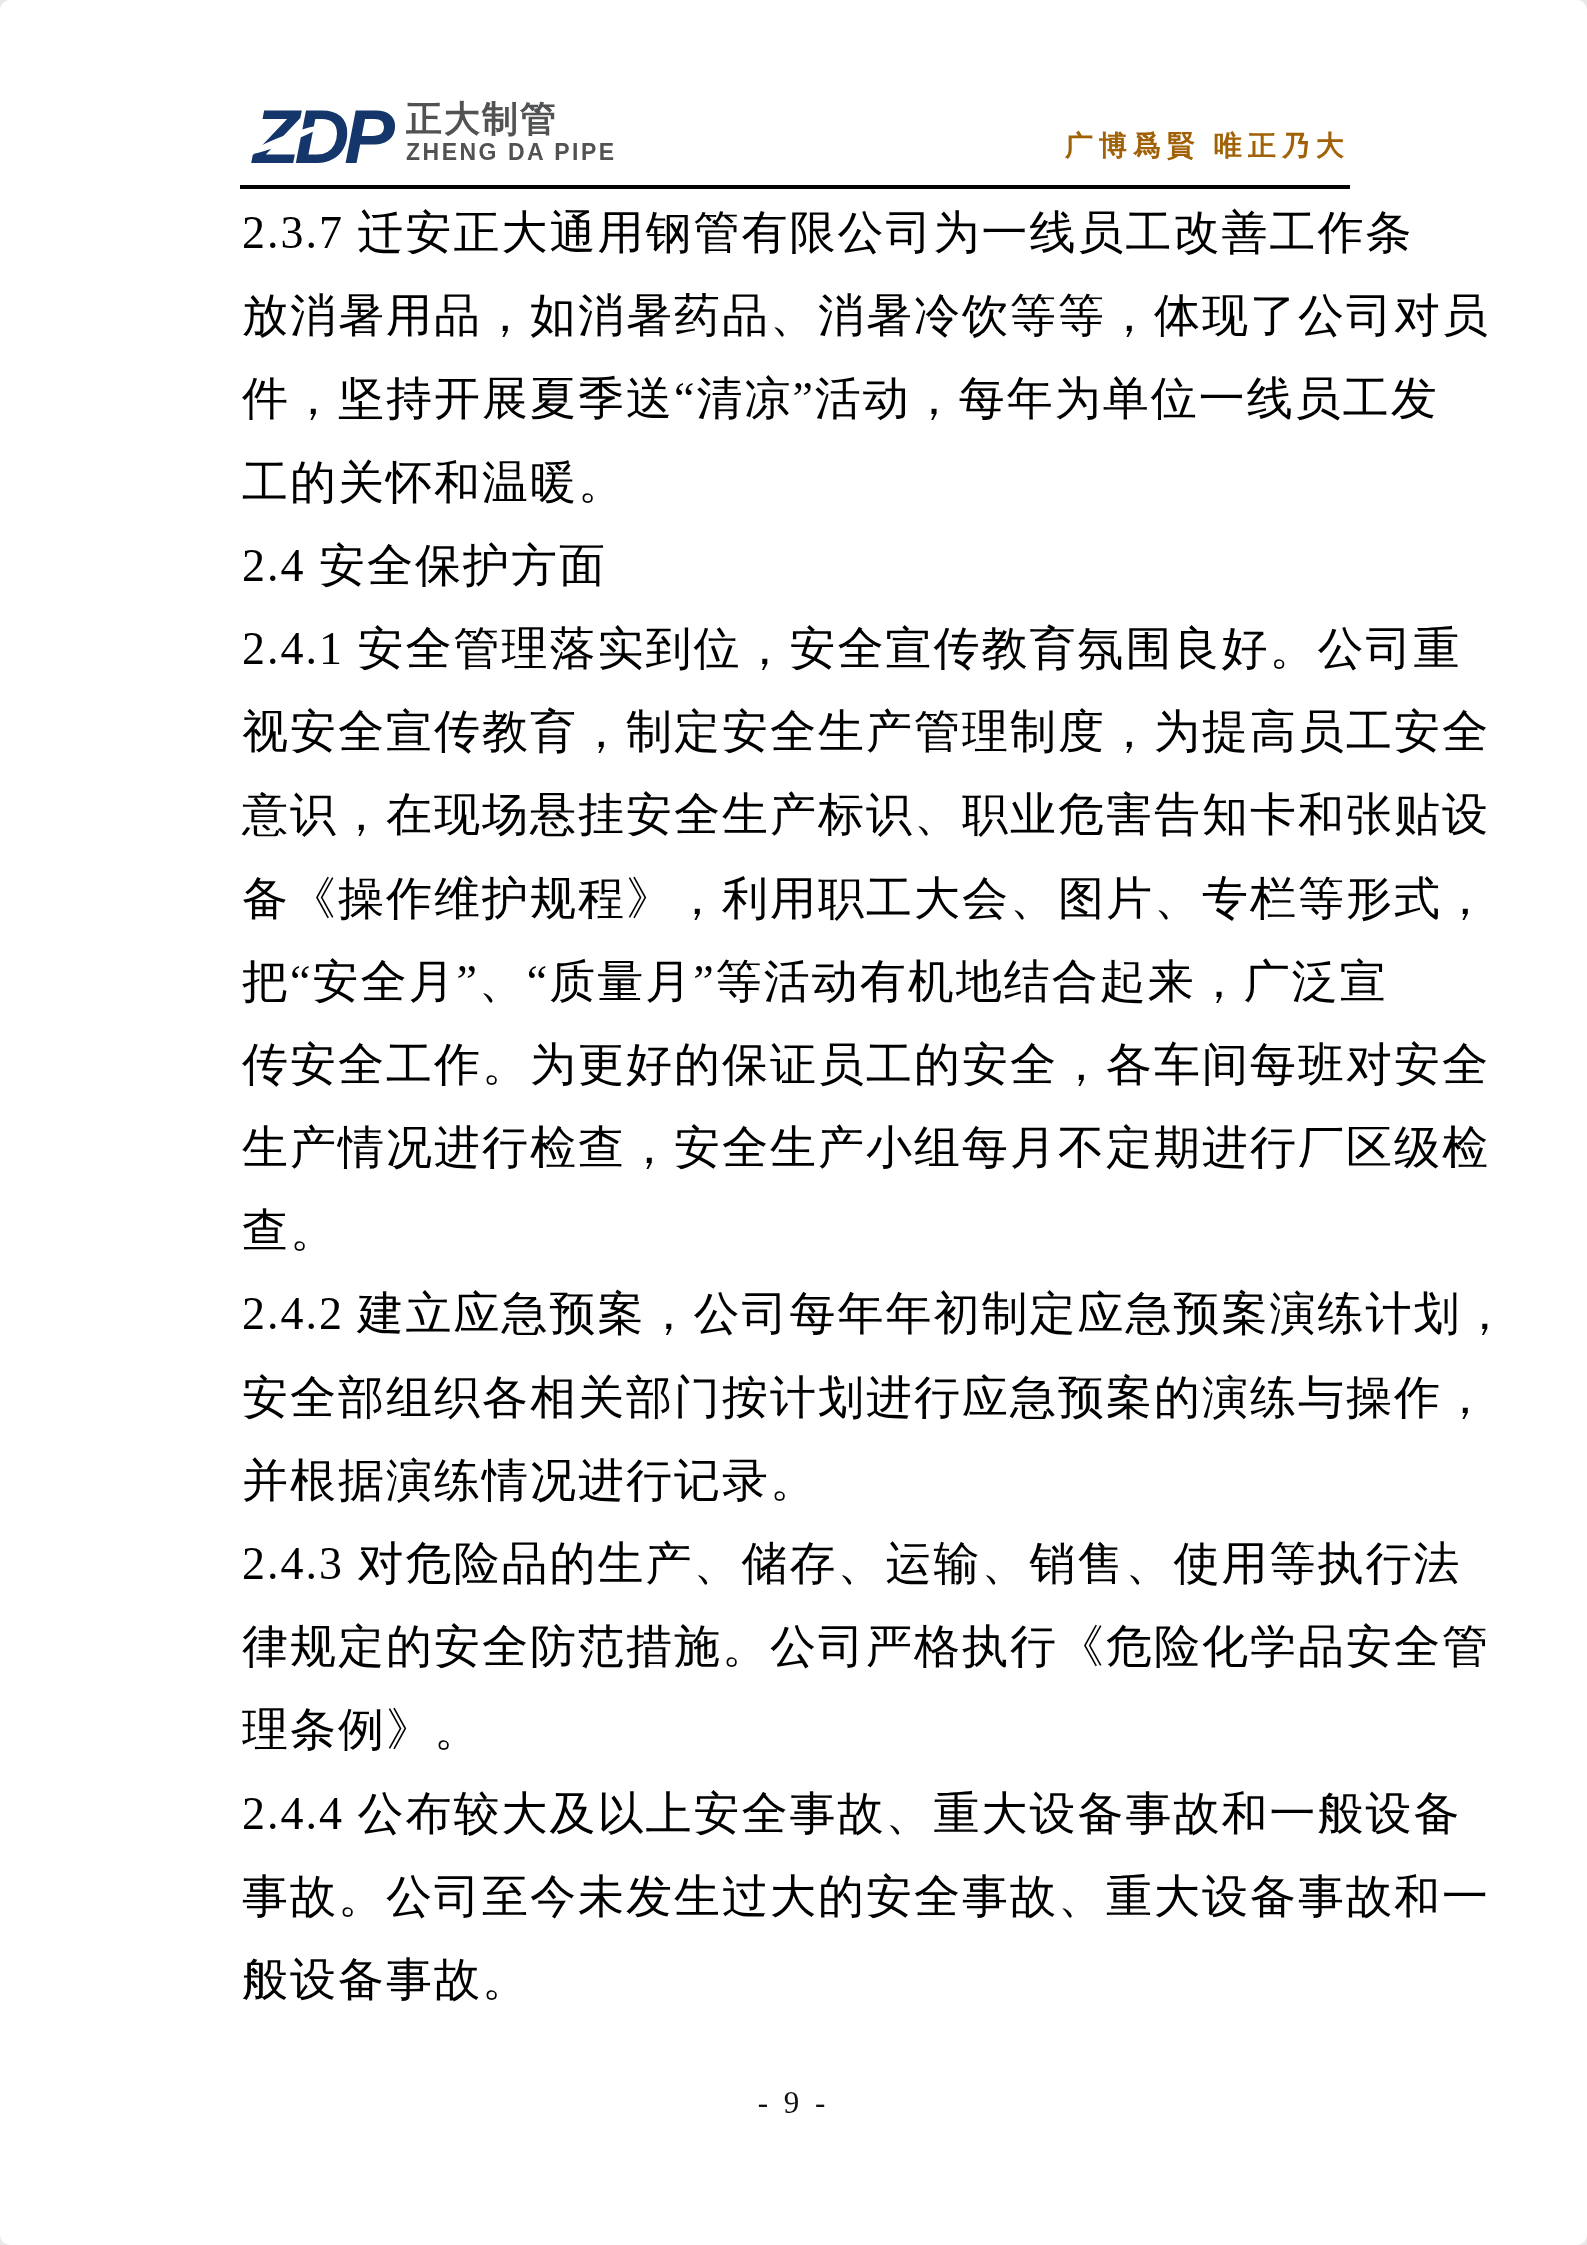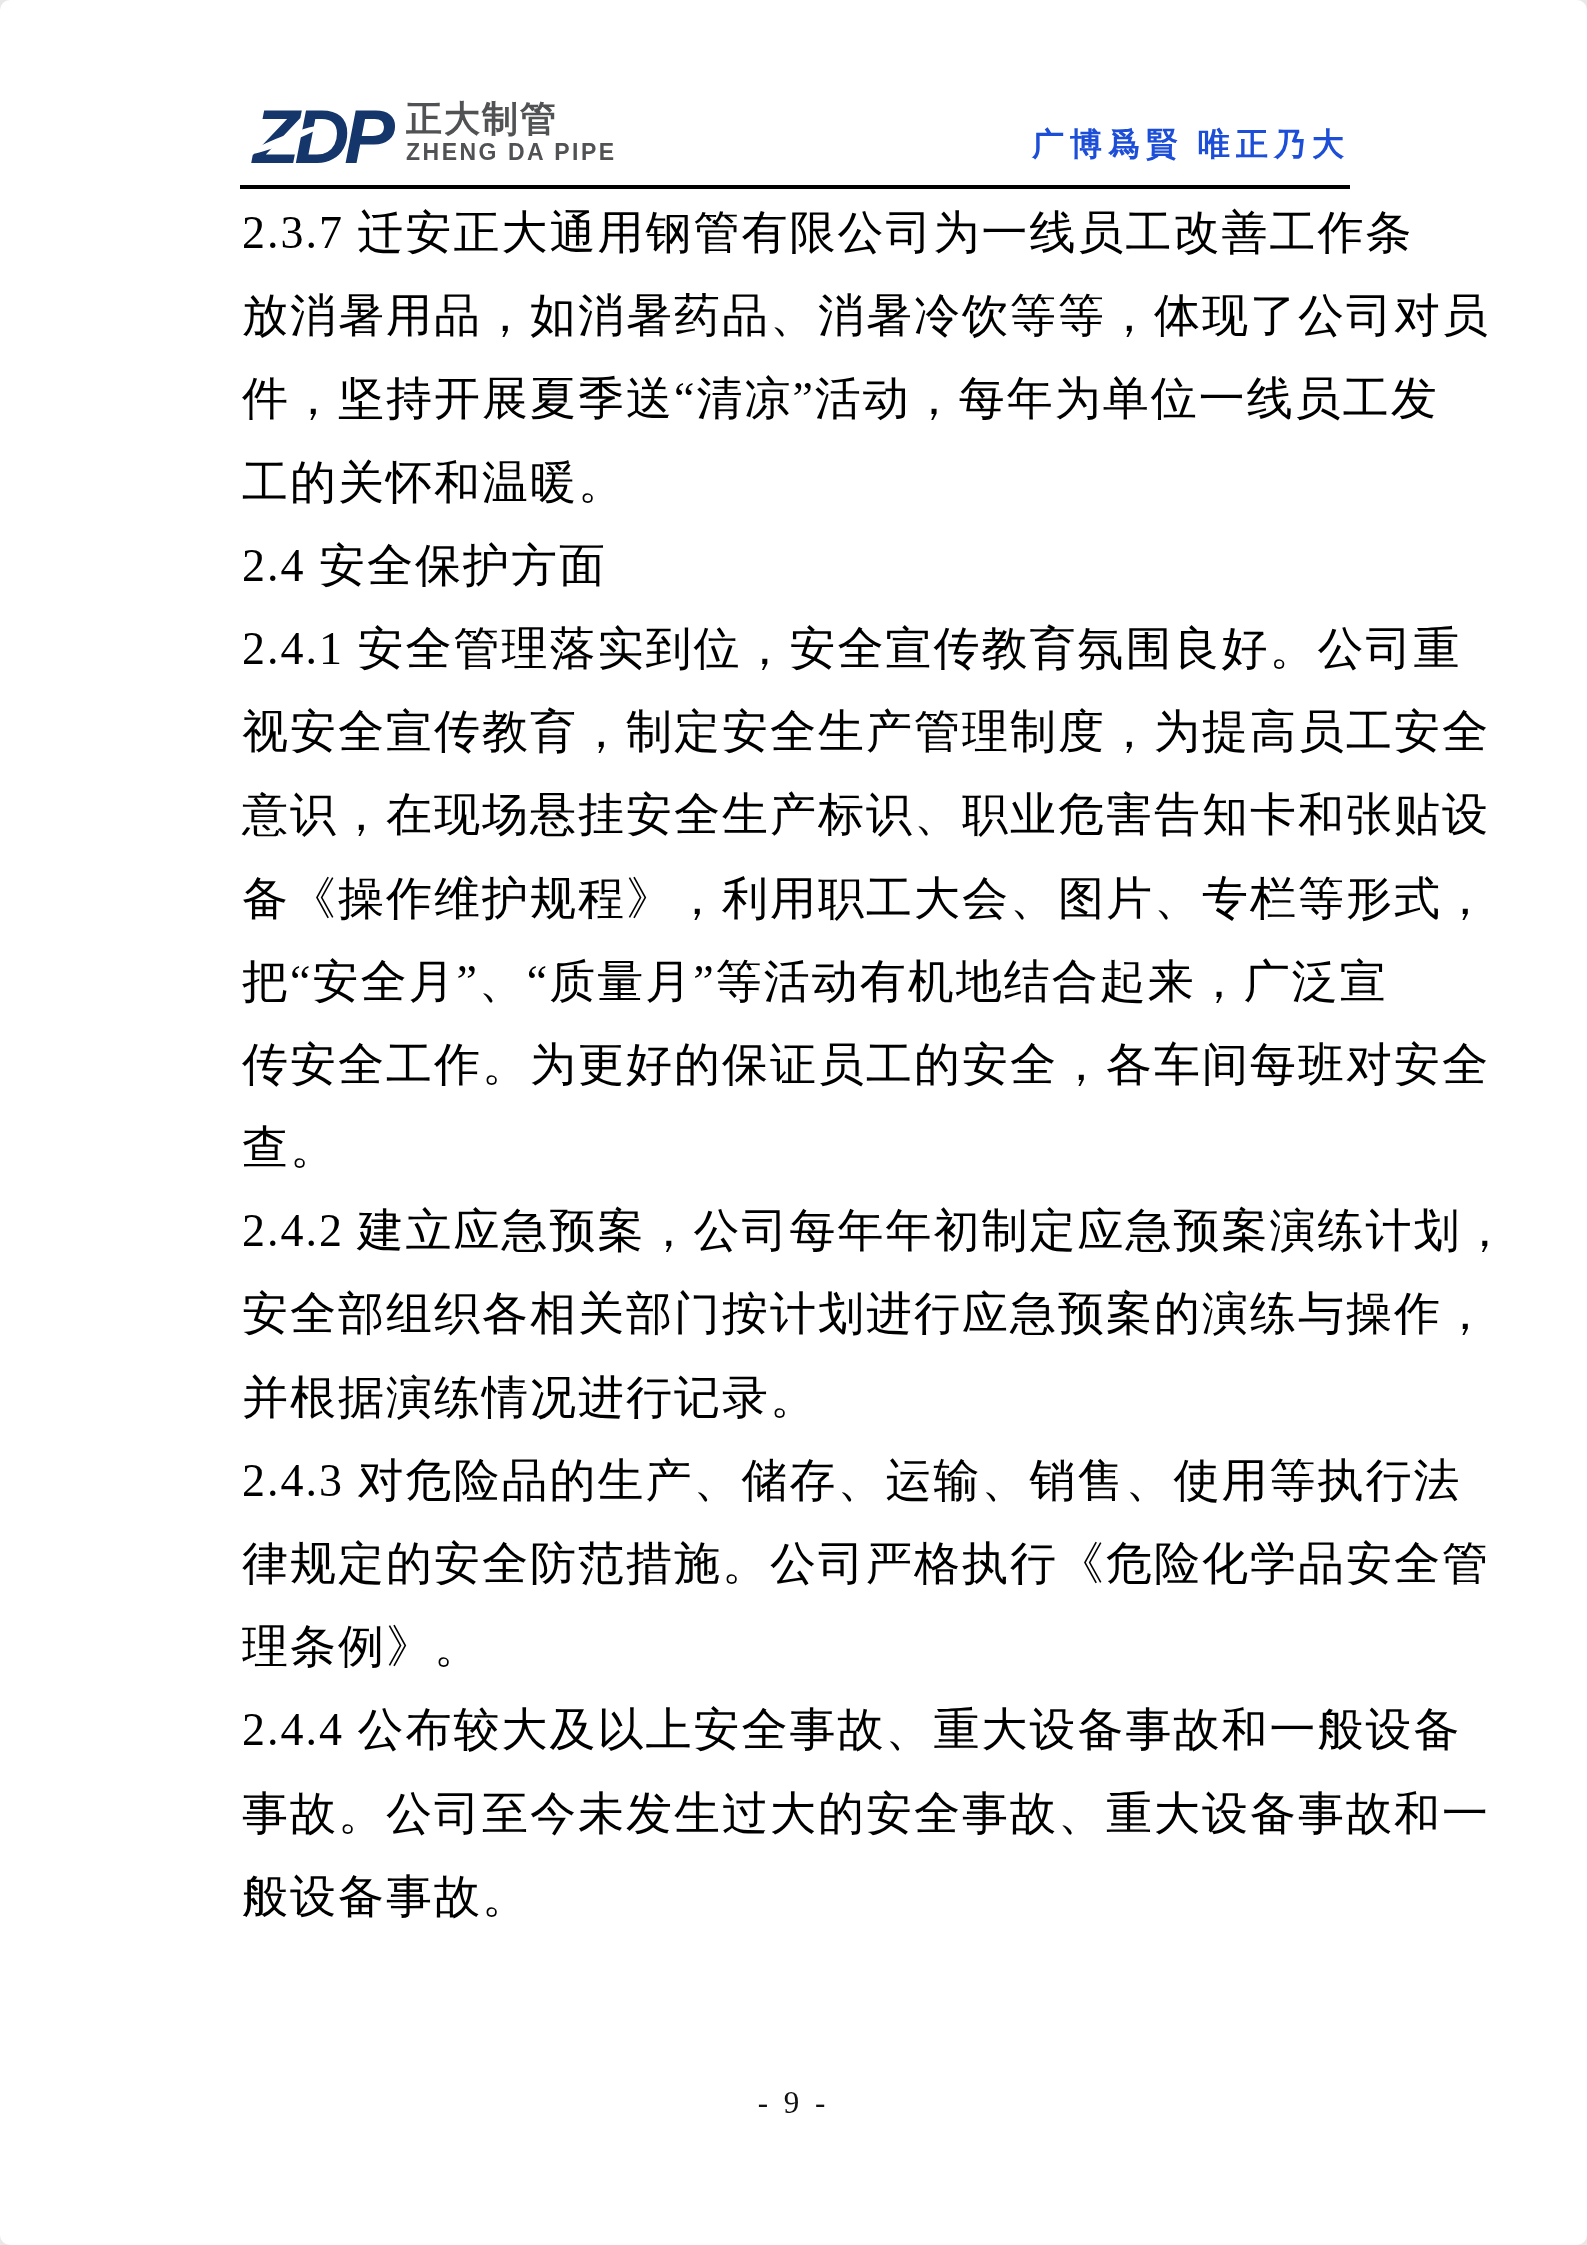--- a/index.html
+++ b/index.html
@@ -66,25 +66,25 @@
     letter-spacing: 2px;
   }
   .logo-name-en {
     font-size: 23px;
     line-height: 1.0;
     font-weight: 700;
     letter-spacing: 2.5px;
     margin-top: 4px;
   }
   .motto {
-    font-size: 32px;
+    font-size: 28px;
     line-height: 1.0;
     font-weight: 700;
     letter-spacing: 6px;
-    color: #1d4ed8;
+    color: #a16207;
     margin-bottom: 8px;
     white-space: pre;
   }
   .header-rule {
     position: absolute;
     left: 240px;
     top: 185px;
     width: 1110px;
     height: 4px;
     background: #000000;
@@ -145,20 +145,21 @@
     <div class="line">放消暑用品，如消暑药品、消暑冷饮等等，体现了公司对员</div>
     <div class="line">件，坚持开展夏季送“清凉”活动，每年为单位一线员工发</div>
     <div class="line">工的关怀和温暖。</div>
     <div class="line">2.4 安全保护方面</div>
     <div class="line">2.4.1 安全管理落实到位，安全宣传教育氛围良好。公司重</div>
     <div class="line">视安全宣传教育，制定安全生产管理制度，为提高员工安全</div>
     <div class="line">意识，在现场悬挂安全生产标识、职业危害告知卡和张贴设</div>
     <div class="line">备《操作维护规程》，利用职工大会、图片、专栏等形式，</div>
     <div class="line">把“安全月”、“质量月”等活动有机地结合起来，广泛宣</div>
     <div class="line">传安全工作。为更好的保证员工的安全，各车间每班对安全</div>
+    <div class="line">生产情况进行检查，安全生产小组每月不定期进行厂区级检</div>
     <div class="line">查。</div>
     <div class="line">2.4.2 建立应急预案，公司每年年初制定应急预案演练计划，</div>
     <div class="line">安全部组织各相关部门按计划进行应急预案的演练与操作，</div>
     <div class="line">并根据演练情况进行记录。</div>
     <div class="line">2.4.3 对危险品的生产、储存、运输、销售、使用等执行法</div>
     <div class="line">律规定的安全防范措施。公司严格执行《危险化学品安全管</div>
     <div class="line">理条例》。</div>
     <div class="line">2.4.4 公布较大及以上安全事故、重大设备事故和一般设备</div>
     <div class="line">事故。公司至今未发生过大的安全事故、重大设备事故和一</div>
     <div class="line">般设备事故。</div>

